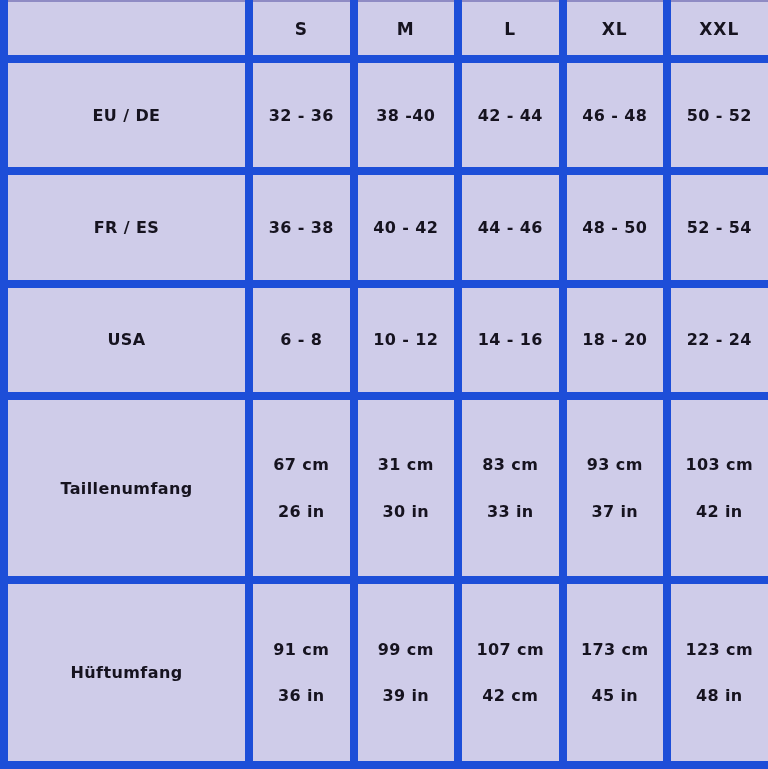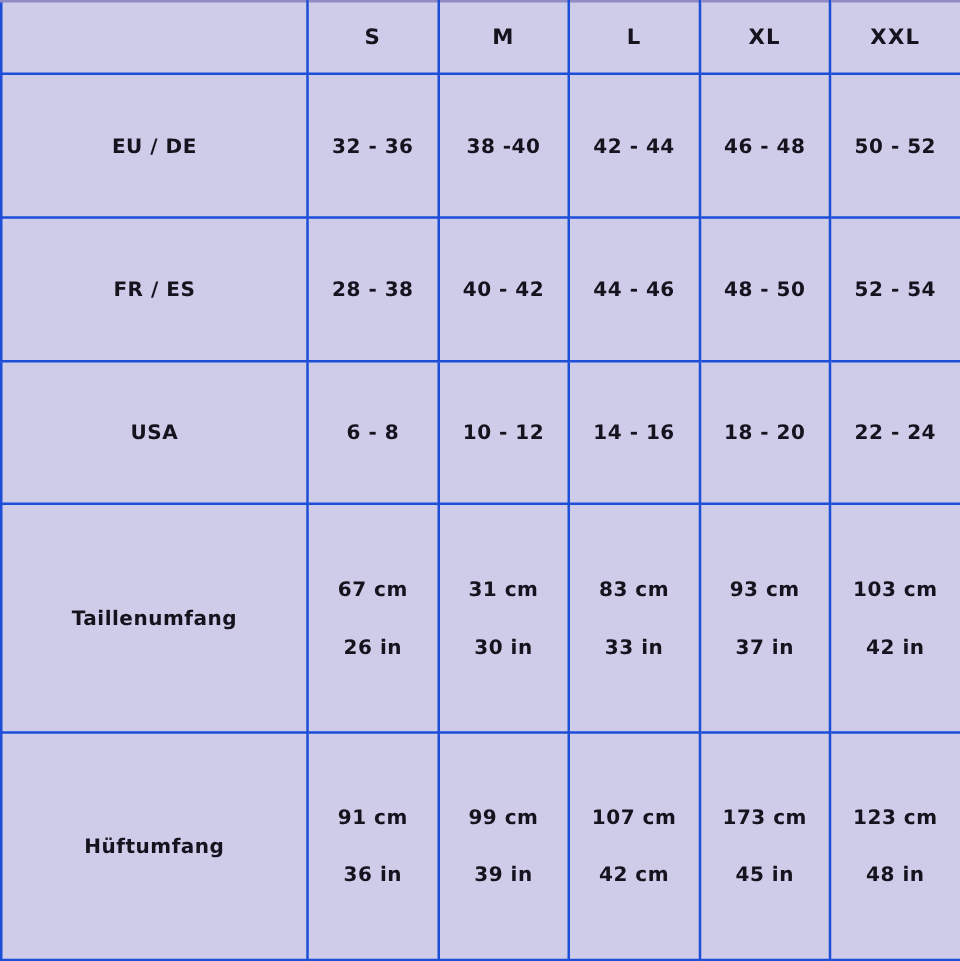--- a/index.html
+++ b/index.html
@@ -21,21 +21,21 @@
     box-sizing: border-box;
   }
   table.size-table {
     border-collapse: collapse;
     width: 100%;
     height: 100%;
     table-layout: fixed;
   }
   table.size-table td,
   table.size-table th {
-    border: 2px solid #1d4ed8;
+    border: 8px solid #1d4ed8;
     text-align: center;
     vertical-align: middle;
     color: #16131f;
     font-weight: bold;
     font-size: 16px;
     letter-spacing: 0.4px;
     padding: 2px 4px;
     background: #cfcce9;
   }
   
@@ -100,21 +100,21 @@
       <tr class="r-normal">
         <td class="row-label">EU / DE</td>
         <td class="value-cell">32 - 36</td>
         <td class="value-cell">38 -40</td>
         <td class="value-cell">42 - 44</td>
         <td class="value-cell">46 - 48</td>
         <td class="value-cell">50 - 52</td>
       </tr>
       <tr class="r-normal">
         <td class="row-label">FR / ES</td>
-        <td class="value-cell">28 - 38</td>
+        <td class="value-cell">36 - 38</td>
         <td class="value-cell">40 - 42</td>
         <td class="value-cell">44 - 46</td>
         <td class="value-cell">48 - 50</td>
         <td class="value-cell">52 - 54</td>
       </tr>
       <tr class="r-normal">
         <td class="row-label">USA</td>
         <td class="value-cell">6 - 8</td>
         <td class="value-cell">10 - 12</td>
         <td class="value-cell">14 - 16</td>

